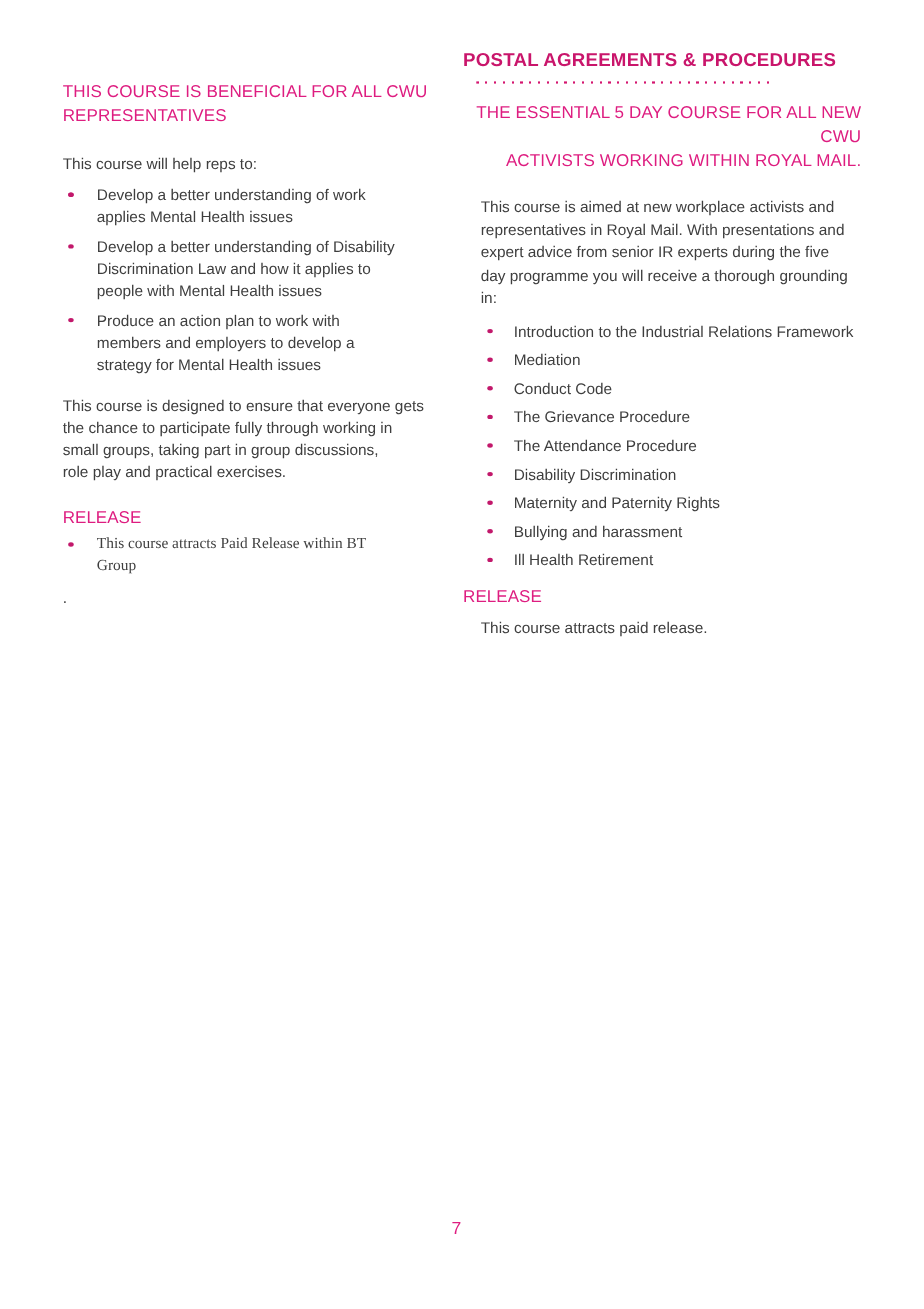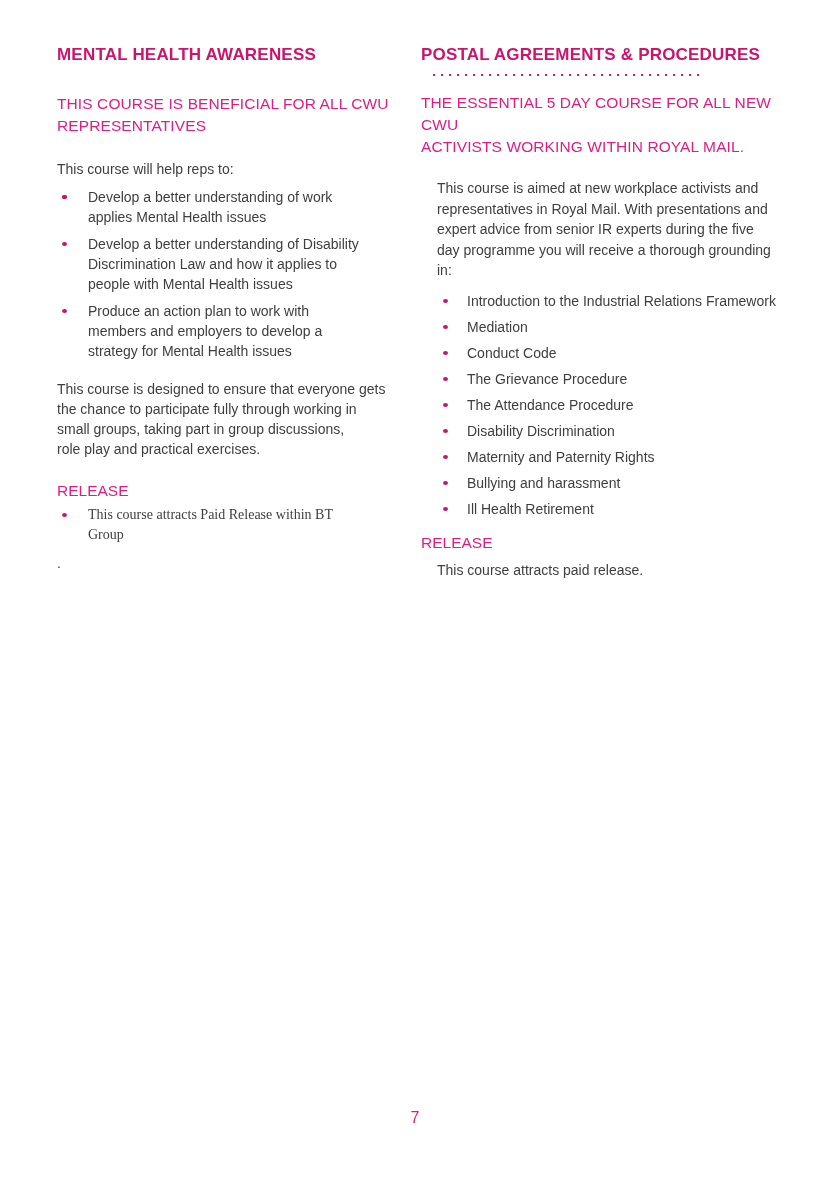--- a/index.html
+++ b/index.html
@@ -37,21 +37,21 @@
   }
   .rbullets li { padding-left:46px; margin-bottom:6px; }
   .rbullets .dot { left:22px; }
 
   .intro       { margin-top:22px; }
   .left-par    { margin-top:18px; }
   .left-release{ margin-top:22px; }
   .release-list{ margin-top:4px;font-family:Liberation Serif, serif; }
   .period      { margin-top:8px; }
 
-  .right h2       { margin-top:16px; }
+  .right h2       { margin-top:16px;text-align:right; }
   .indent         { margin-left:16px; }
   .right .intro-par { margin-top:20px; line-height:20.5px; }
   .rbullets       { margin-top:10px; }
   .right-release  { margin-top:14px; }
   .release-text   { margin-top:7px; }
 
   .dotted {
     height:2px; width:268px; margin:9px 0 0 12px;
     background:repeating-linear-gradient(to right,
       var(--divider, #D4156F) 0 2px, transparent 2px 8px);
@@ -60,21 +60,20 @@
     position:absolute; left:400px; top:1108px; width:30px; text-align:center;
     font-size:16px; line-height:20px; color:var(--subheading, #DE1D80);
   }
 </style>
 </head>
 <body>
 
 <div class="page">
 
   <section class="col left">
-    <h1>MENTAL HEALTH AWARENESS</h1>
     <h2 class="ml">THIS COURSE IS BENEFICIAL FOR ALL CWU
 REPRESENTATIVES</h2>
     <p class="body intro">This course will help reps to:</p>
 
     <ul class="bullets">
       <li>
         <span class="dot"></span>
       </li>
       <li>
         <span class="dot"></span>

